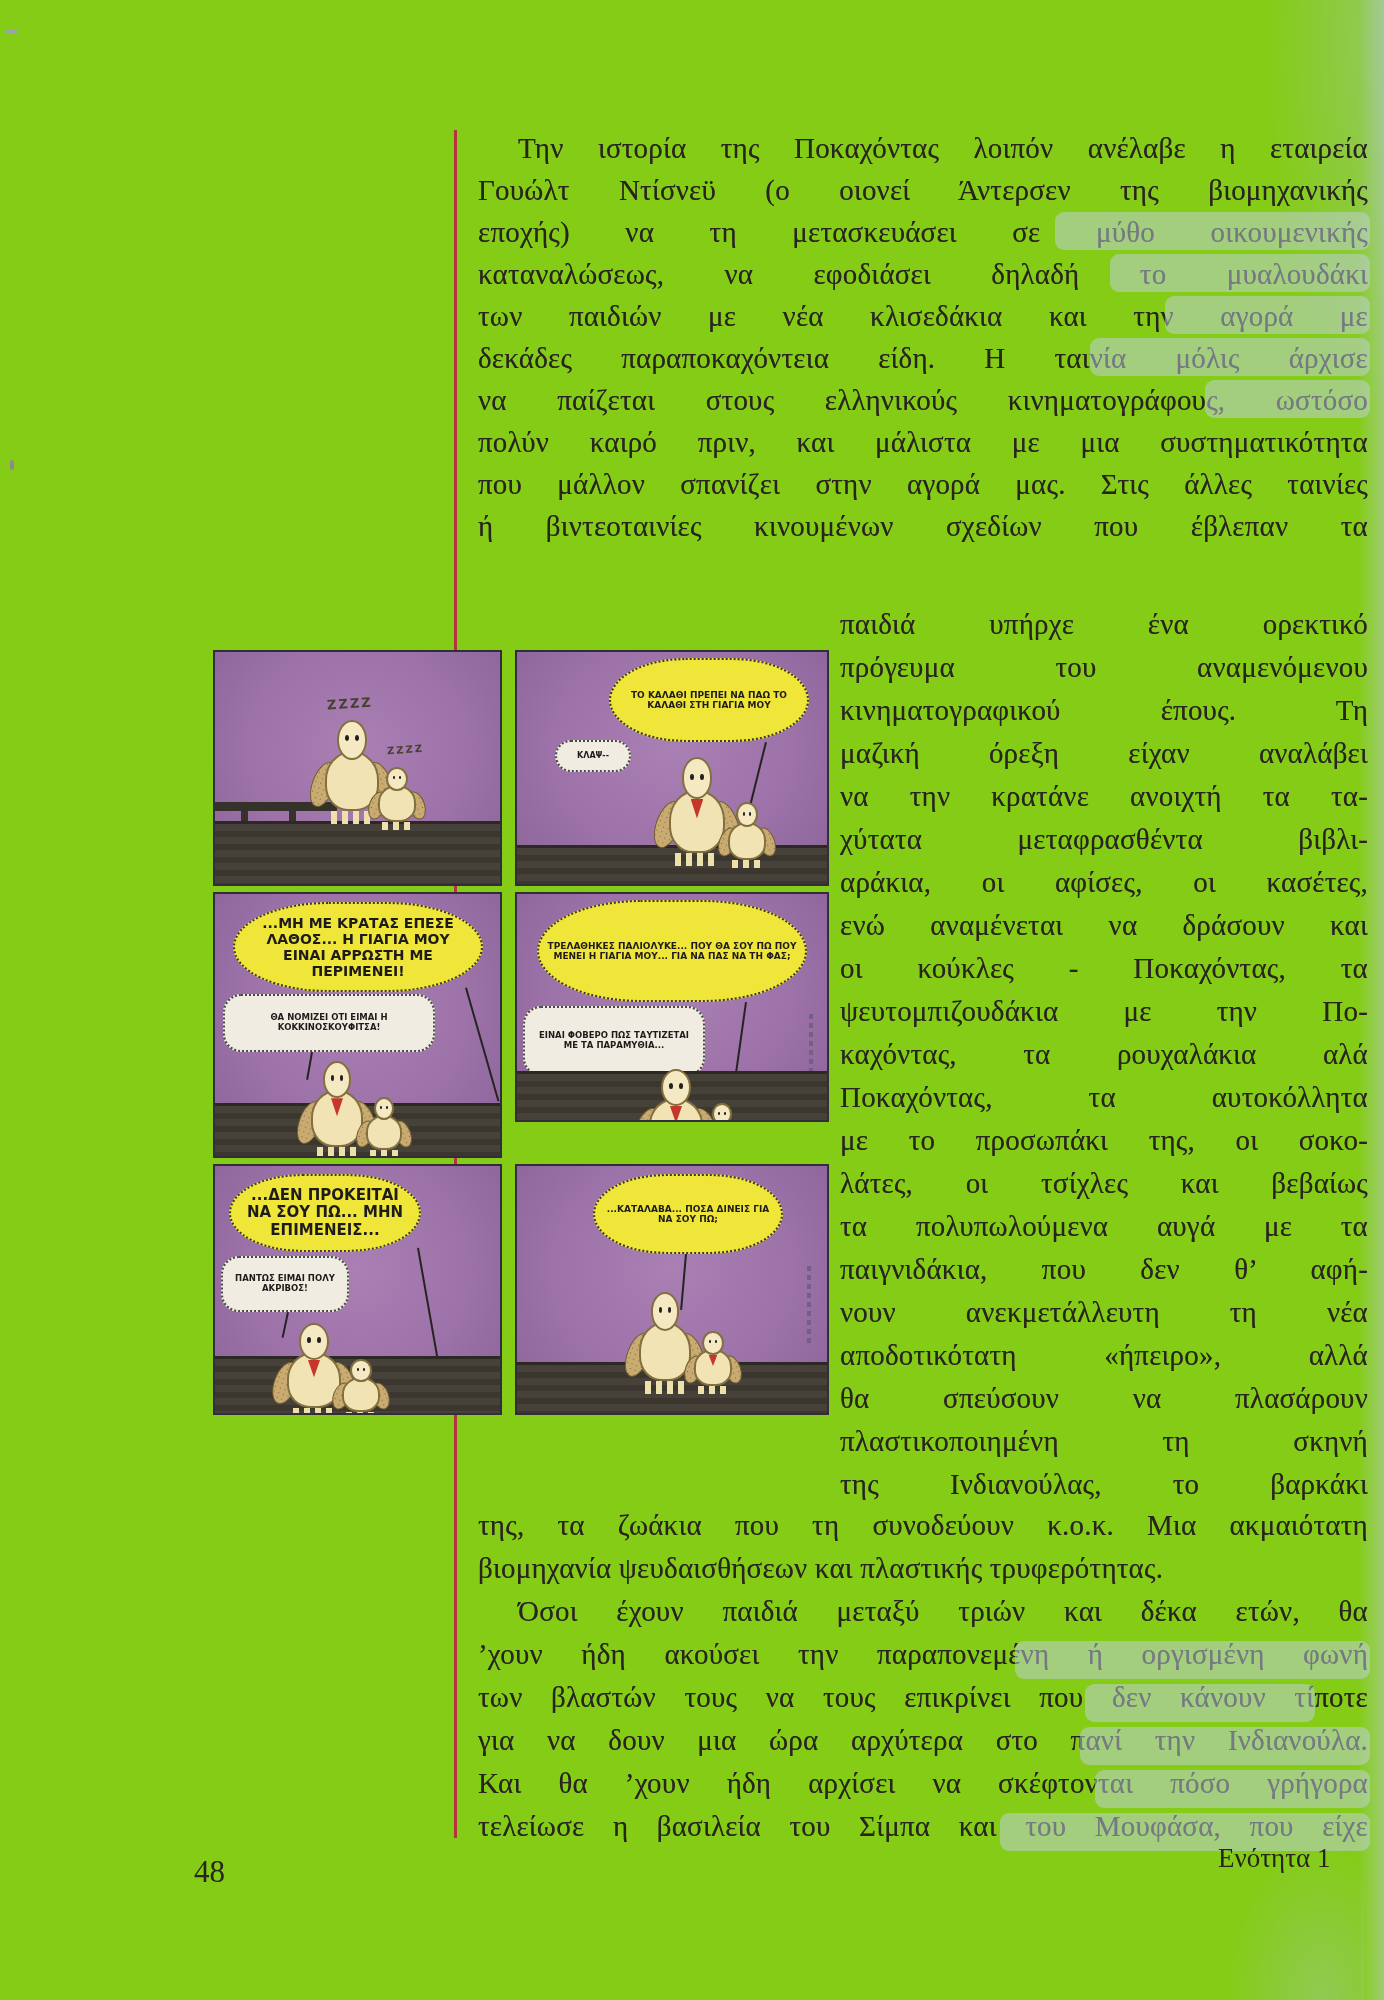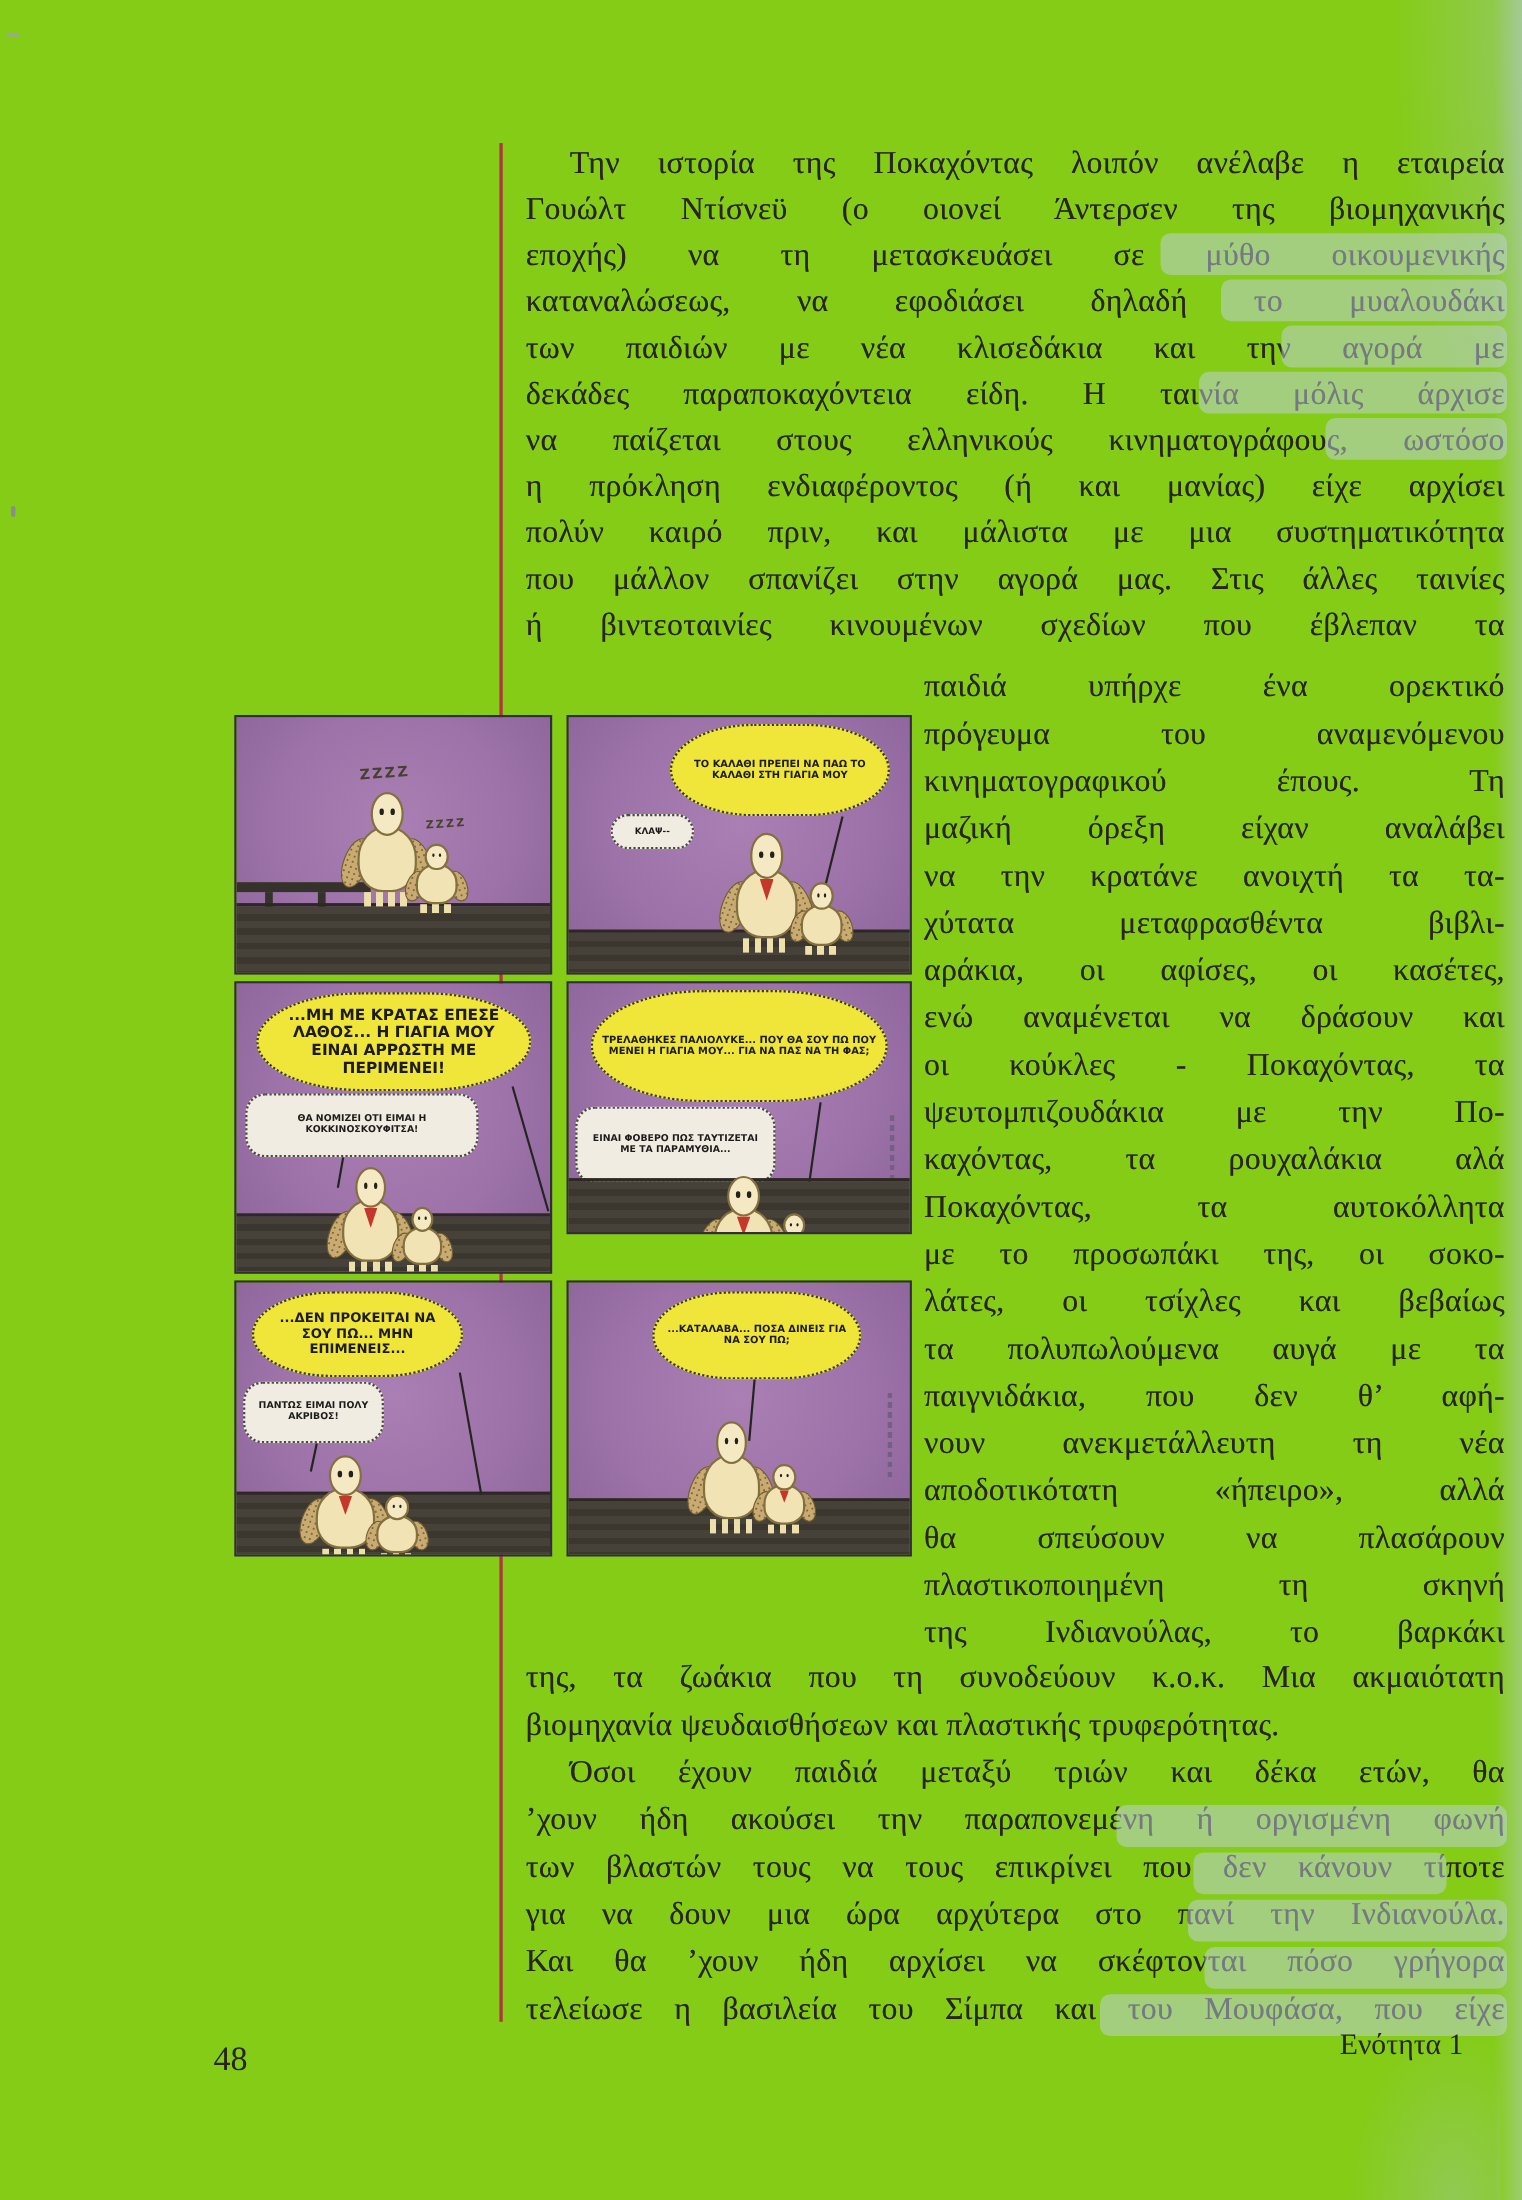--- a/index.html
+++ b/index.html
@@ -99,21 +99,20 @@
   <div class="red-rule"></div>
 
   <div id="block-full" class="tblock">
     <div class="ln indent">Την ιστορία της Ποκαχόντας λοιπόν ανέλαβε η εταιρεία</div>
     <div class="ln">Γουώλτ Ντίσνεϋ (ο οιονεί Άντερσεν της βιομηχανικής</div>
     <div class="ln">εποχής) να τη μετασκευάσει σε μύθο οικουμενικής</div>
     <div class="ln">καταναλώσεως, να εφοδιάσει δηλαδή το μυαλουδάκι</div>
     <div class="ln">των παιδιών με νέα κλισεδάκια και την αγορά με</div>
     <div class="ln">δεκάδες παραποκαχόντεια είδη. Η ταινία μόλις άρχισε</div>
     <div class="ln">να παίζεται στους ελληνικούς κινηματογράφους, ωστόσο</div>
-    <div class="ln">η πρόκληση ενδιαφέροντος (ή και μανίας) είχε αρχίσει</div>
     <div class="ln">πολύν καιρό πριν, και μάλιστα με μια συστηματικότητα</div>
     <div class="ln">που μάλλον σπανίζει στην αγορά μας. Στις άλλες ταινίες</div>
     <div class="ln">ή βιντεοταινίες κινουμένων σχεδίων που έβλεπαν τα</div>
   </div>
 
   <div id="block-narrow" class="tblock">
     <div class="ln43">παιδιά υπήρχε ένα ορεκτικό</div>
     <div class="ln43">πρόγευμα του αναμενόμενου</div>
     <div class="ln43">κινηματογραφικού έπους. Τη</div>
     <div class="ln43">μαζική όρεξη είχαν αναλάβει</div>
@@ -245,21 +244,21 @@
       <div class="bird" style="left:184px;top:216px;width:42px;height:48px;">
         <div class="wl"></div>
           <div class="wr"></div>
           <div class="b"></div>
           <div class="h"></div>
           <div class="legs"></div>
       </div>
     </div>
 
     <div id="p5" class="panel">
-      <div class="bubble by" style="left:14px;top:8px;width:192px;height:78px;font-size:12px;">...ΔΕΝ ΠΡΟΚΕΙΤΑΙ ΝΑ ΣΟΥ ΠΩ... ΜΗΝ ΕΠΙΜΕΝΕΙΣ...</div>
+      <div class="bubble by" style="left:14px;top:8px;width:192px;height:78px;font-size:15px;">...ΔΕΝ ΠΡΟΚΕΙΤΑΙ ΝΑ ΣΟΥ ΠΩ... ΜΗΝ ΕΠΙΜΕΝΕΙΣ...</div>
       <div class="bubble bw" style="left:6px;top:90px;width:128px;height:56px;font-size:8.5px;">ΠΑΝΤΩΣ ΕΙΜΑΙ ΠΟΛΥ ΑΚΡΙΒΟΣ!</div>
       <div class="tail" style="left:202px;top:82px;height:126px;transform:rotate(-10deg);"></div>
       <div class="tail" style="left:72px;top:146px;height:26px;transform:rotate(12deg);"></div>
       <div class="ground" style="height:56px;"></div>
       <div class="bird" style="left:68px;top:168px;width:62px;height:80px;">
         <div class="wl"></div>
           <div class="wr"></div>
           <div class="b"></div>
           <div class="h"></div>
           <div class="scarf"></div>

